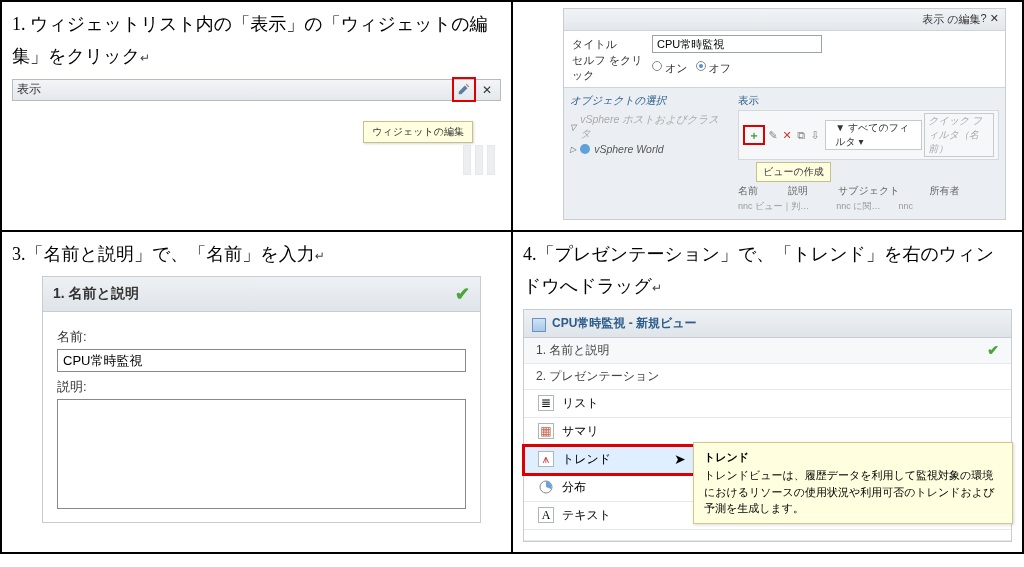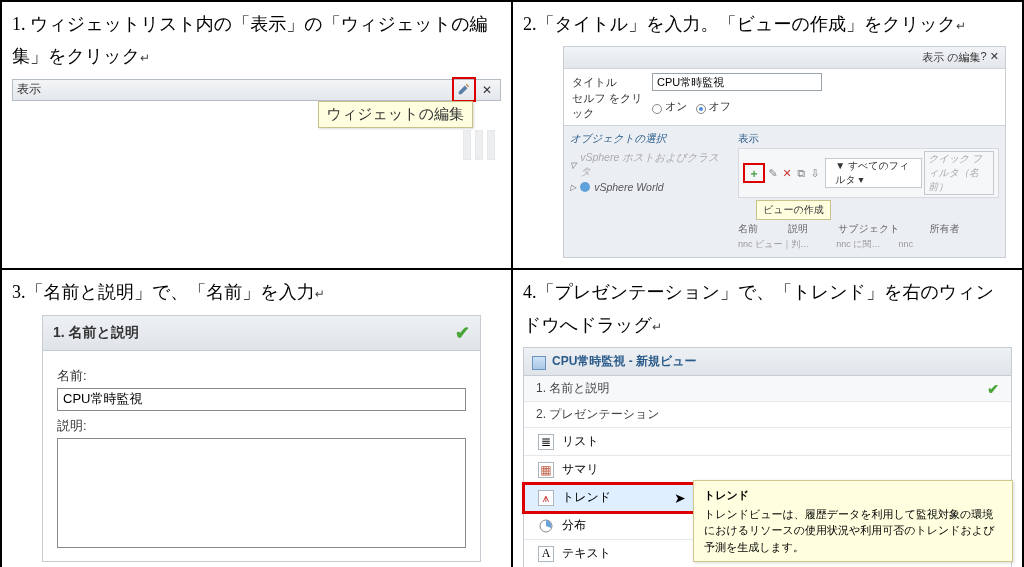--- a/index.html
+++ b/index.html
@@ -47,26 +47,26 @@
   .wb-right { display:flex; align-items:center; gap:2px; }
   .icon-btn {
     width: 18px; height: 18px;
     display: inline-flex; align-items:center; justify-content:center;
     font-size: 12px; cursor: pointer;
   }
   .red-box { border: 2px solid #d00; padding:1px; }
   .tooltip-yellow {
     background:#ffffe0;
     border:1px solid #c8c08a;
-    font-size:15px;
+    font-size:10px;
     padding:3px 8px;
     color:#333;
     box-shadow: 1px 1px 2px rgba(0,0,0,.15);
     display:inline-block;
-    margin-top:0;
+    margin-top:20px;
   }
   .faint-cols {
     display:flex; gap:4px; margin-top:2px; opacity:.4;
   }
   .faint-cols div { width:8px; height:30px; background:#d3d6da; border:1px solid #c4c8cd; }
 
   
   .dialog {
     border:1px solid #c7cdd3;
     background:#fff;
@@ -81,21 +81,21 @@
     display:flex;
     justify-content:flex-end;
     border-bottom:1px solid #cfd4da;
   }
   .dialog-body { padding:4px 8px; }
   .form-row { display:flex; align-items:center; gap:8px; margin:0 0; }
   .form-label { width:72px; font-size:11px; }
   .text-input {
     border:1px solid #9aa2aa; height:18px; padding:0 4px; font-size:11px; font-family:inherit;
   }
-  .radio { display:inline-flex; align-items:flex-end; gap:3px; font-size:11px; }
+  .radio { display:inline-flex; align-items:flex-start; gap:3px; font-size:11px; }
   .radio-dot { width:10px;height:10px;border:1px solid #888;border-radius:50%; display:inline-block; position:relative;}
   .radio-dot.on::after{content:"";position:absolute;inset:2px;border-radius:50%;background:#4a90d9;}
   .subpanel {
     background:#ebeff3; border-top:1px solid #cfd4da; padding:6px; display:flex; gap:18px;
   }
   .tree {
     flex:0 0 150px; font-size:10.5px; color:#555;font-style:italic;
   }
   .tree .hdr { color:#2a5b8a; margin-bottom:4px; }
   .tree-row { display:flex; align-items:center; gap:4px; padding:1px 0; }
@@ -219,23 +219,20 @@
       <span class="tooltip-yellow">ウィジェットの編集</span>
     </div>
     <div class="faint-cols" style="justify-content:flex-end; padding-right:6px;">
       <div></div>
         <div></div>
         <div></div>
     </div>
   </div>
 
   <div class="cell">
-    <div class="instruction">
-      <span>2.「タイトル」を入力。「ビューの作成」をクリック</span><span class="ret">↵</span>
-    </div>
     <div class="dialog">
       <div class="dialog-title">
         <span>表示 の編集</span>
         <span>?   ✕</span>
       </div>
       <div class="dialog-body">
         <div class="form-row">
           <span class="form-label">タイトル</span>
           <input class="text-input" style="width: 170px;" value="CPU常時監視">
         </div>

